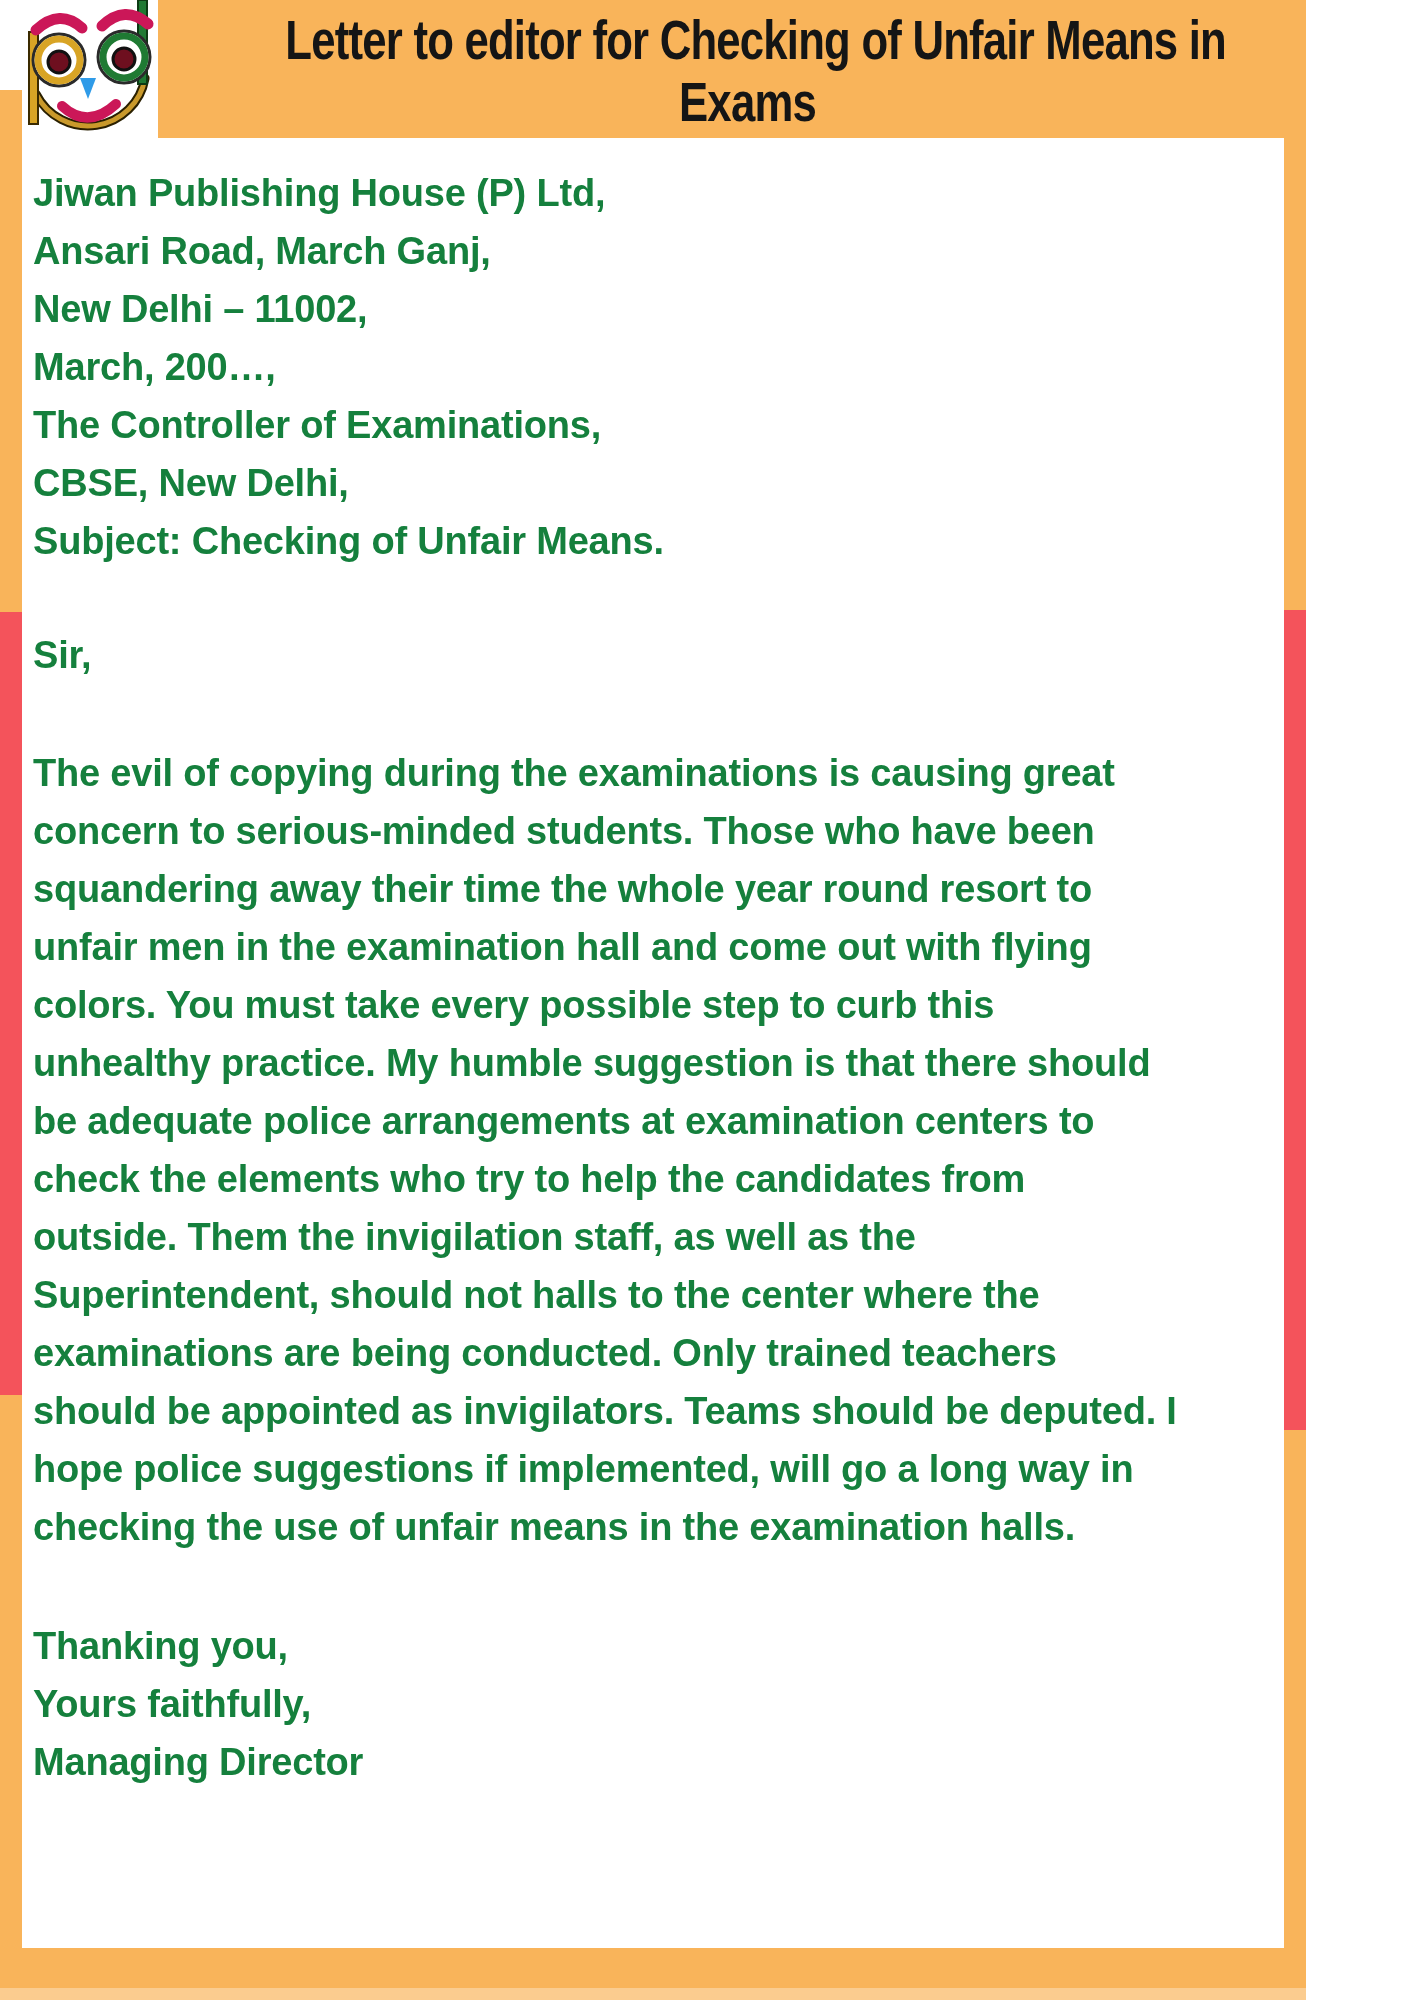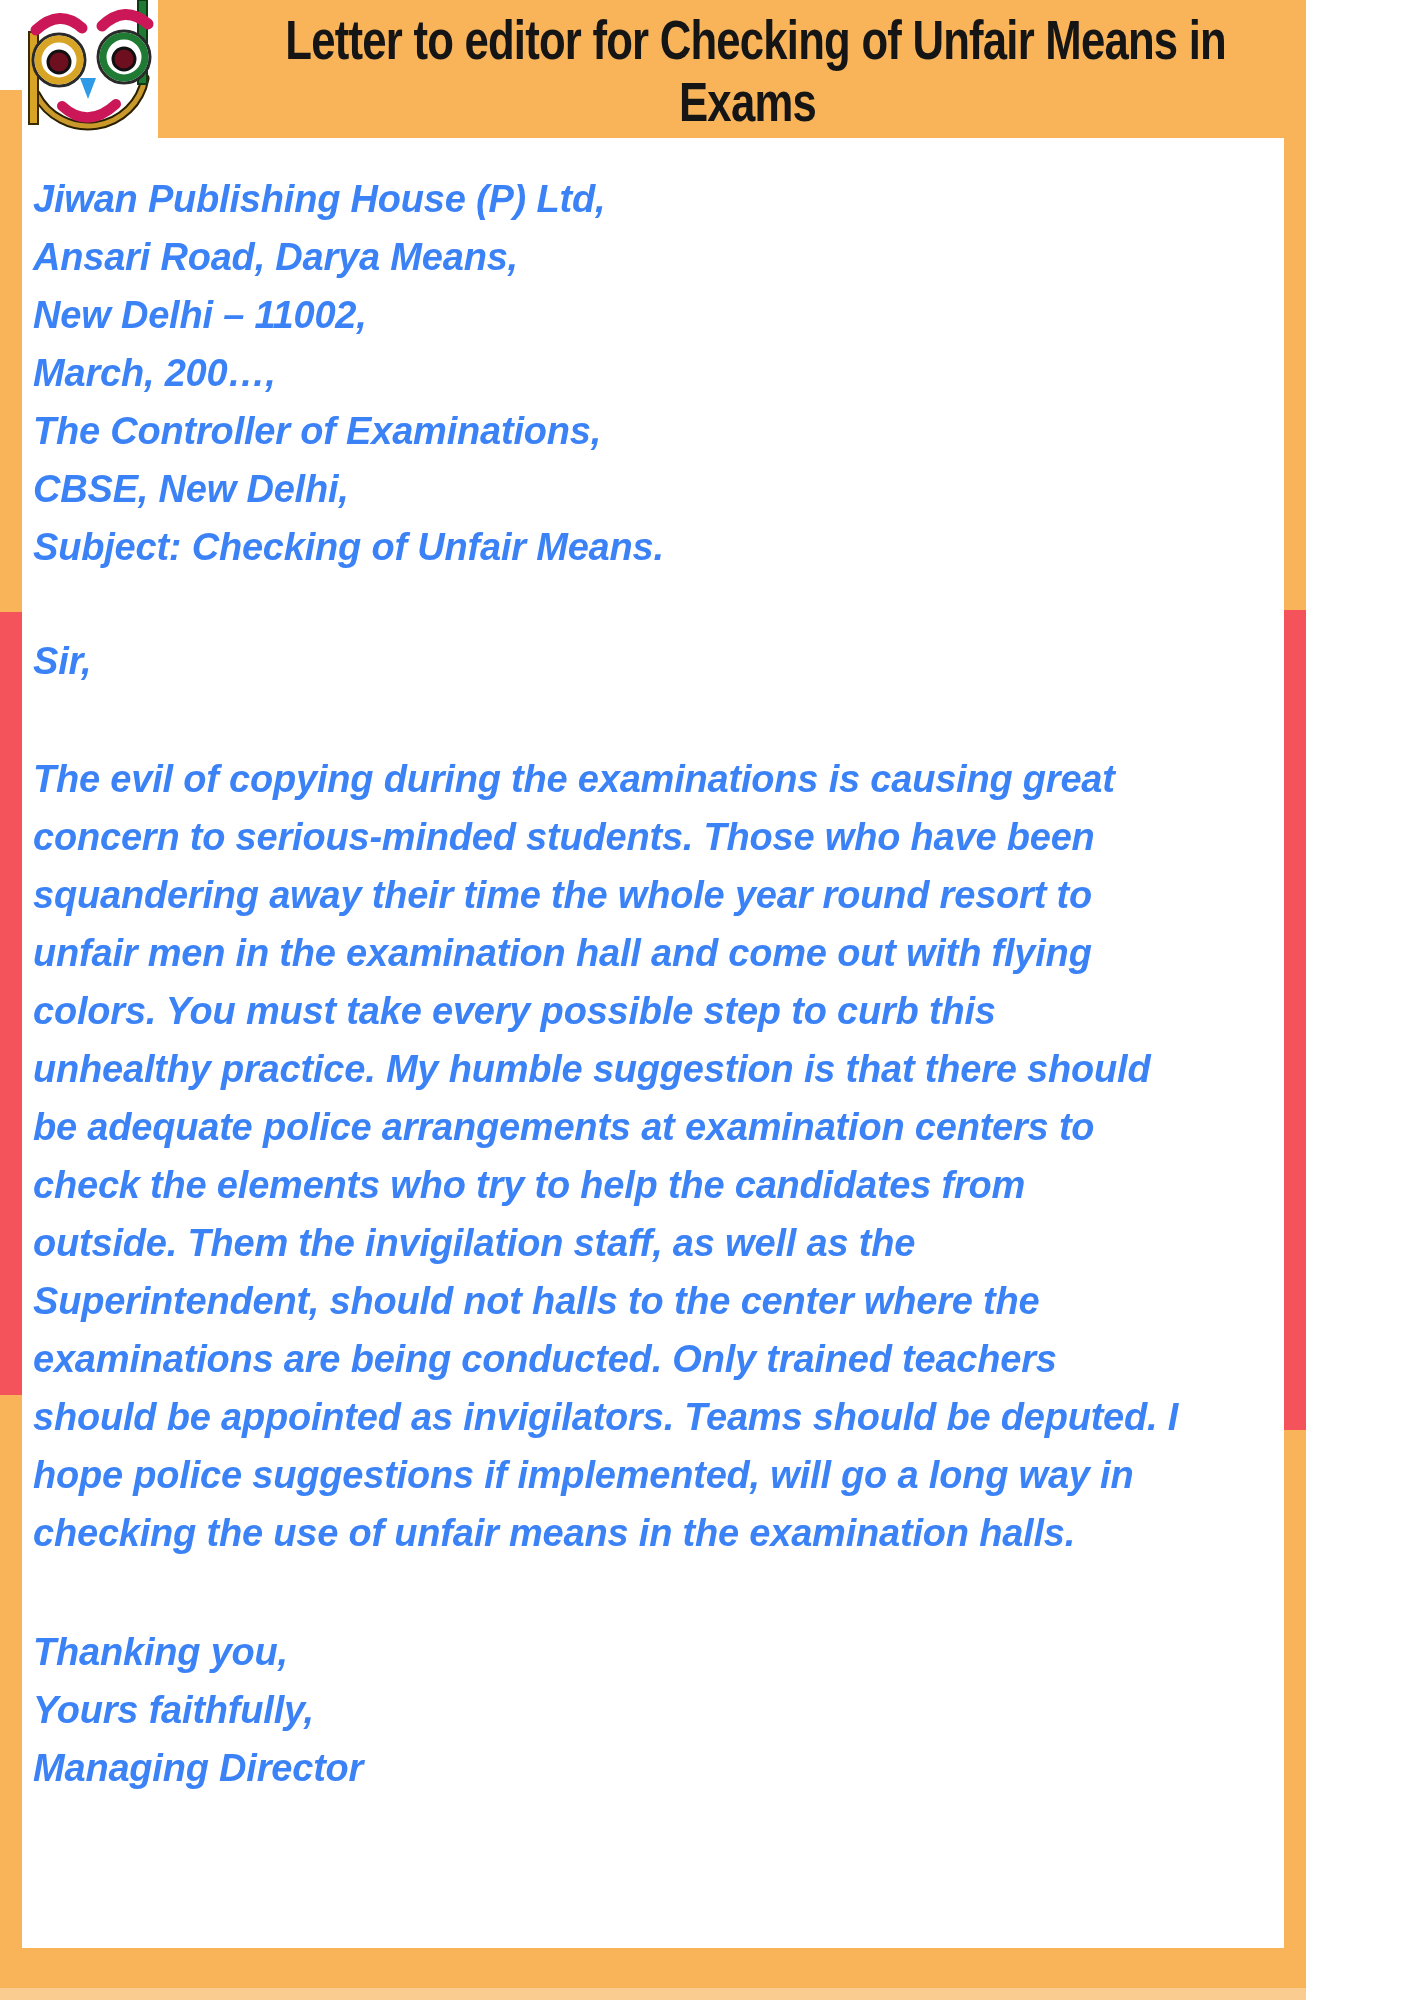--- a/index.html
+++ b/index.html
@@ -18,21 +18,21 @@
   .logo-box{position:absolute;left:0;top:0;width:158px;height:140px;background:#ffffff;overflow:hidden;}
   
   .strip-left{position:absolute;left:0;top:90px;bottom:0;width:22px;background:#F9B45A;}
   .strip-left .red-seg{position:absolute;left:0;top:522px;width:22px;height:783px;background:#F4535B;}
   .strip-right{position:absolute;right:0;top:0;height:2000px;width:22px;background:#F9B45A;}
   .strip-right .red-seg{position:absolute;left:0;top:610px;width:22px;height:820px;background:#F4535B;}
   
   .bottom-bar{position:absolute;left:0;right:0;top:1948px;height:52px;background:#F9B45A;}
   .bottom-bar .pale-edge{position:absolute;left:0;right:0;bottom:0;height:12px;background:rgba(255,255,255,0.32);}
   
-  .content{position:absolute;left:33px;top:170px;width:1350px;color:#3b82f6;font-style:italic;}
+  .content{position:absolute;left:33px;top:164px;width:1350px;color:#15803d;}
   .content .line{
     font-size:38px;line-height:58px;white-space:nowrap;letter-spacing:-0.2px;
   }
   .block-subject{}
   .block-salutation{margin-top:56px;}
   .block-body{margin-top:60px;}
   .block-closing{margin-top:61px;}
 </style>
 </head>
 <body>
@@ -77,21 +77,21 @@
   <div class="strip-left">
     <div class="red-seg"></div>
   </div>
   <div class="strip-right">
     <div class="red-seg"></div>
   </div>
 
   <div class="content">
     <div class="block-address">
         <div class="line">Jiwan Publishing House (P) Ltd,</div>
-        <div class="line">Ansari Road, Darya Means,</div>
+        <div class="line">Ansari Road, March Ganj,</div>
         <div class="line">New Delhi – 11002,</div>
         <div class="line">March, 200…,</div>
         <div class="line">The Controller of Examinations,</div>
         <div class="line">CBSE, New Delhi,</div>
       </div>
     <div class="block-subject">
       <div class="line">Subject: Checking of Unfair Means.</div>
     </div>
     <div class="block-salutation">
       <div class="line">Sir,</div>

